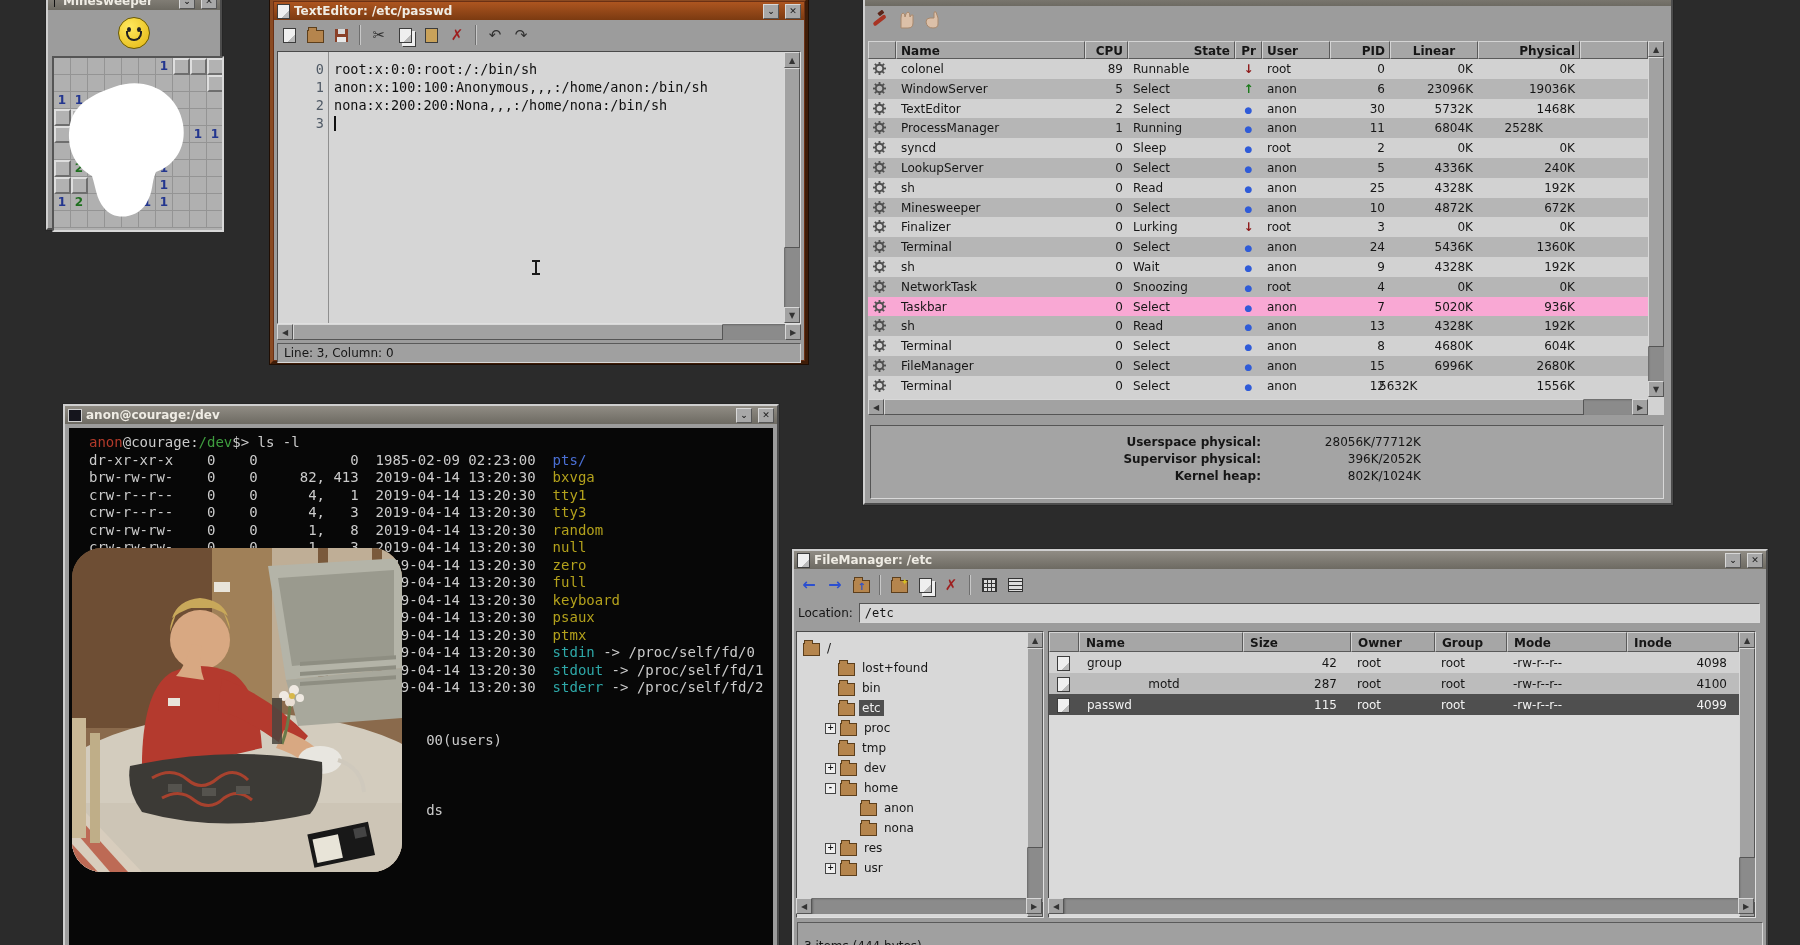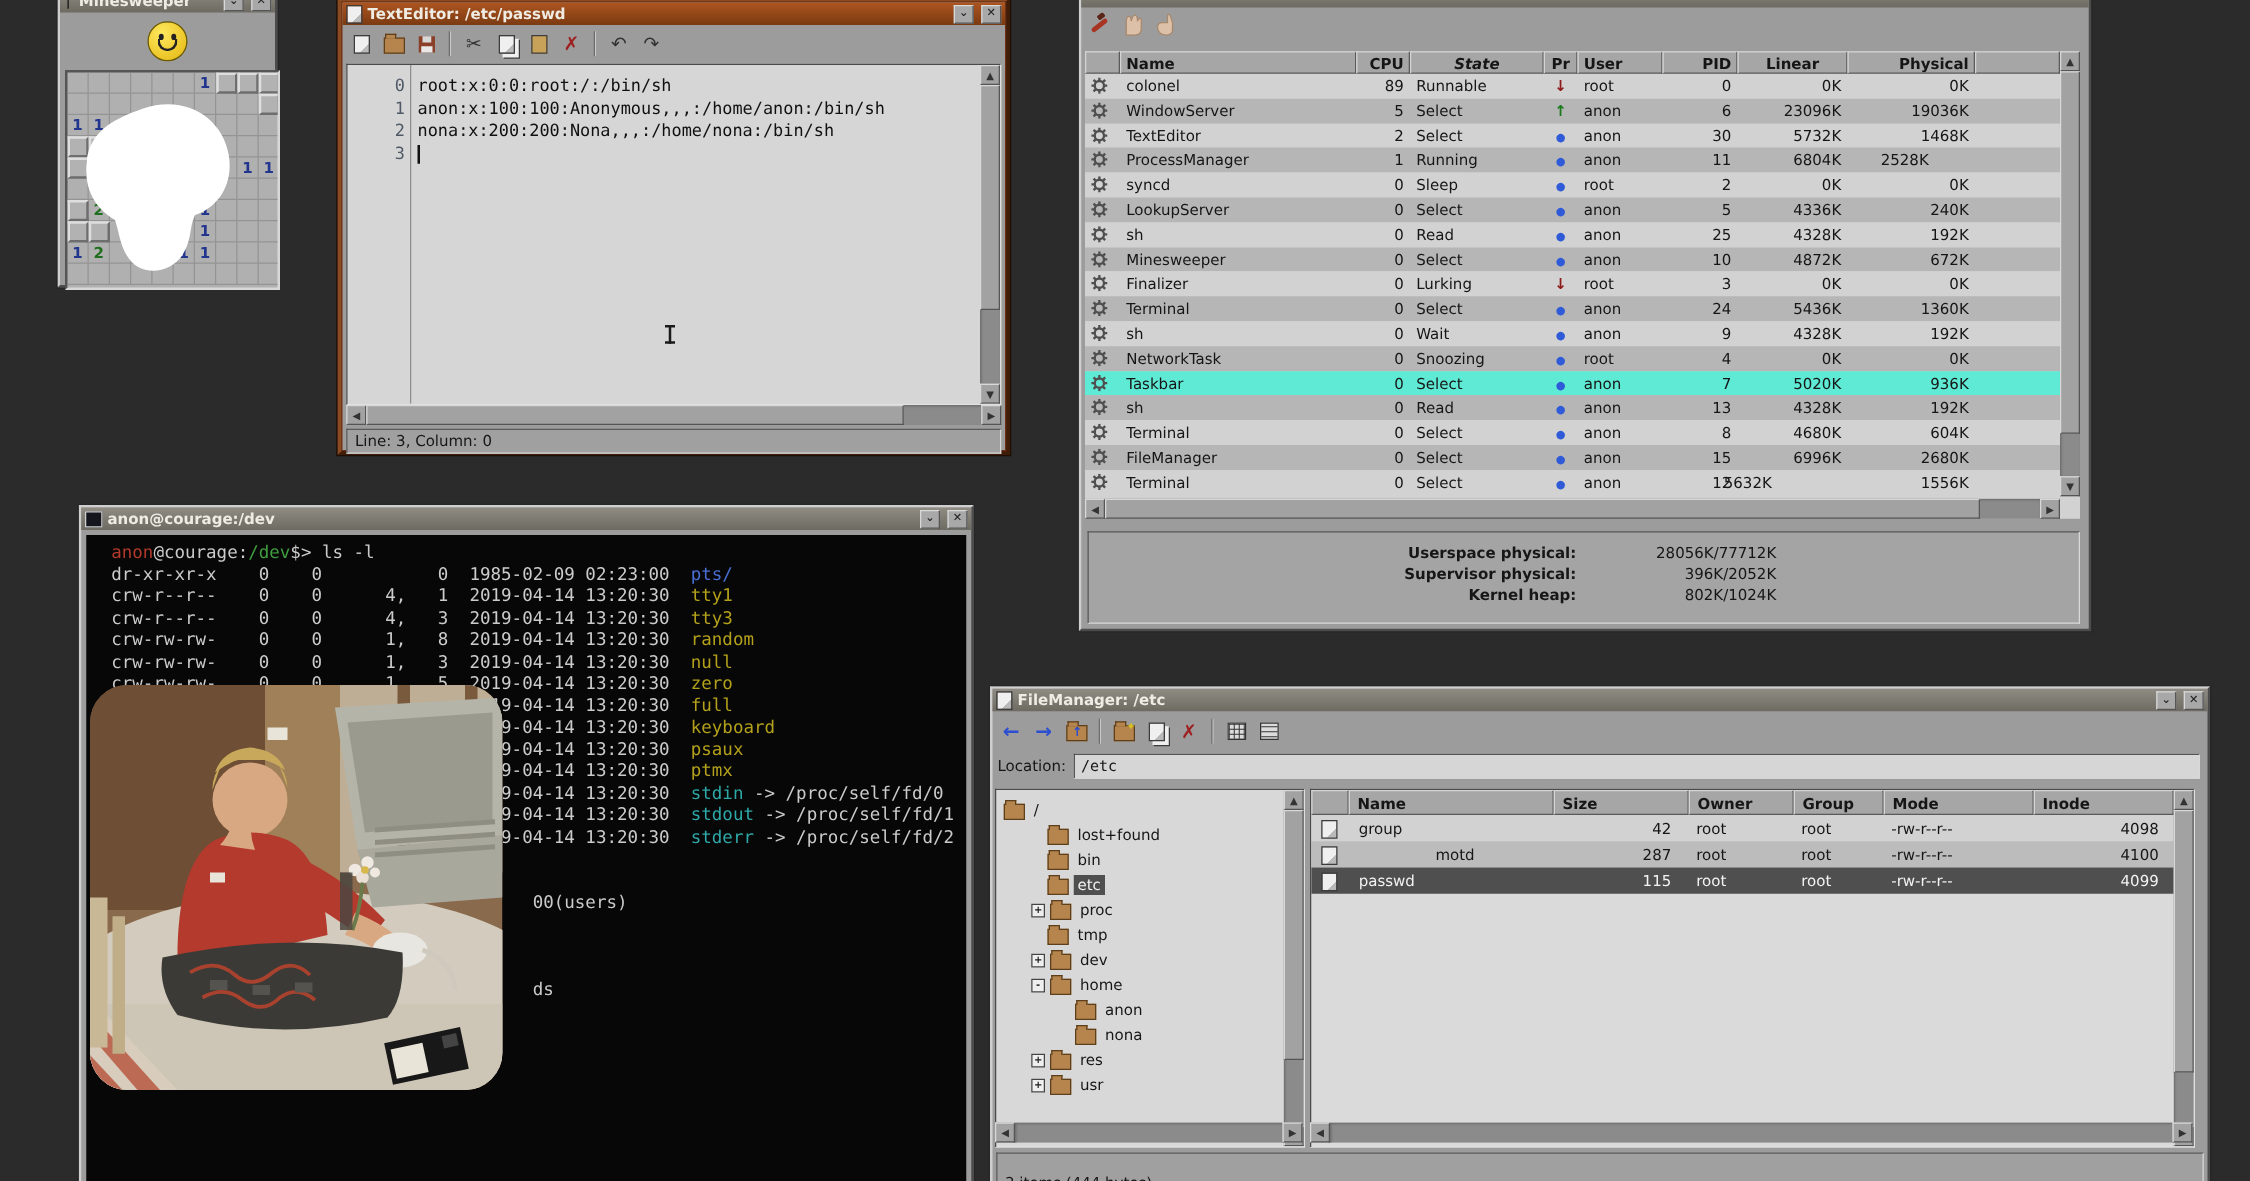--- a/index.html
+++ b/index.html
@@ -293,21 +293,21 @@
           <span><svg width="20" height="20">
               <path d="M4,12 Q4,8 8,8 L12,8 L12,3 Q12,1 14,2 L16,8 L16,14 Q16,18 11,18 Q5,18 4,12 Z" fill="#dcc0a8" stroke="#a8886c"></path>
             </svg></span>
         </div>
       </div>
     <div id="pm-table" style="position:absolute;left:3px;top:53px;width:796px;height:374px;background:#d2d2d2;">
       <div id="pm-header">
           <div class="pm-hcell" style="left: 0px; width: 28px; text-align: left;"></div>
           <div class="pm-hcell" style="left: 28px; width: 189px; text-align: left;">Name</div>
           <div class="pm-hcell" style="left: 217px; width: 43px; text-align: right;">CPU</div>
-          <div class="pm-hcell" style="left: 260px; width: 107px; text-align: center; font-style: italic;">State</div>
+          <div class="pm-hcell" style="left: 260px; width: 107px; text-align: right;">State</div>
           <div class="pm-hcell" style="left: 367px; width: 27px; text-align: center;">Pr</div>
           <div class="pm-hcell" style="left: 394px; width: 68px; text-align: left;">User</div>
           <div class="pm-hcell" style="left: 462px; width: 60px; text-align: right;">PID</div>
           <div class="pm-hcell" style="left: 522px; width: 88px; text-align: center;">Linear</div>
           <div class="pm-hcell" style="left: 610px; width: 102px; text-align: right;">Physical</div>
           <div class="pm-hcell" style="left: 712px; width: 68px; text-align: left;"></div>
         </div>
       <div id="pm-rows" style="position:absolute;left:0;top:18px;right:16px;bottom:18px;overflow:hidden;">
           <div class="pm-row" style="top: 0px; background: rgb(210, 210, 210);">
             <div class="pm-cell" style="left: 0px; width: 28px; text-align: left; padding-left: 5px; padding-right: 5px;"><svg class="gear" viewBox="0 0 14 14">
@@ -578,21 +578,21 @@
               </svg></div>
             <div class="pm-cell" style="left: 28px; width: 189px; text-align: left; padding-left: 5px; padding-right: 5px;">NetworkTask</div>
             <div class="pm-cell" style="left: 217px; width: 43px; text-align: right; padding-left: 5px; padding-right: 5px;">0</div>
             <div class="pm-cell" style="left: 260px; width: 107px; text-align: left; padding-left: 5px; padding-right: 5px;">Snoozing</div>
             <div class="pm-cell" style="left: 367px; width: 27px; text-align: center; padding-left: 5px; padding-right: 5px;"><span class="pr-dot">●</span></div>
             <div class="pm-cell" style="left: 394px; width: 68px; text-align: left; padding-left: 5px; padding-right: 5px;">root</div>
             <div class="pm-cell" style="left: 462px; width: 60px; text-align: right; padding-left: 5px; padding-right: 5px;">4</div>
             <div class="pm-cell" style="left: 522px; width: 88px; text-align: right; padding-left: 5px; padding-right: 5px;">0K</div>
             <div class="pm-cell" style="left: 610px; width: 102px; text-align: right; padding-left: 5px; padding-right: 5px;">0K</div>
           </div>
-          <div class="pm-row" style="top: 237.6px; background: #5eead4;">
+          <div class="pm-row" style="top: 237.6px; background: #f9a8d4;">
             <div class="pm-cell" style="left: 0px; width: 28px; text-align: left; padding-left: 5px; padding-right: 5px;"><svg class="gear" viewBox="0 0 14 14">
                 <circle cx="7" cy="7" r="4" fill="none" stroke="#4f4f4f" stroke-width="2"></circle>
                 <g stroke="#4f4f4f" stroke-width="2">
                   <line x1="7" y1="0" x2="7" y2="3"></line>
                   <line x1="7" y1="11" x2="7" y2="14"></line>
                   <line x1="0" y1="7" x2="3" y2="7"></line>
                   <line x1="11" y1="7" x2="14" y2="7"></line>
                   <line x1="2" y1="2" x2="4" y2="4"></line>
                   <line x1="10" y1="10" x2="12" y2="12"></line>
                   <line x1="10" y1="4" x2="12" y2="2"></line>
@@ -725,20 +725,21 @@
       <span style="display:inline-block;width:12px;height:11px;background:#15151d;border:1px solid #d0d0d0;"></span>
       <span>anon@courage:/dev</span>
       <span class="tb-spacer"></span>
       <span class="tb-btn">⌄</span>
       <span class="tb-btn">✕</span>
     </div>
     <div id="term-content">
         <div style="height: 6px;"></div>
         <div class="term-line"><span class="tc-red">anon</span><span class="tc-w">@courage:</span><span class="tc-green">/dev</span><span class="tc-w">$&gt; ls -l</span></div>
         <div class="term-line"><span class="tc-w">dr-xr-xr-x    0    0           0  1985-02-09 02:23:00  </span><span class="tc-blue">pts/</span></div>
+        <div class="term-line"><span class="tc-w">brw-rw-rw-    0    0     82, 413  2019-04-14 13:20:30  </span><span class="tc-yellow">bxvga</span></div>
         <div class="term-line"><span class="tc-w">crw-r--r--    0    0      4,   1  2019-04-14 13:20:30  </span><span class="tc-yellow">tty1</span></div>
         <div class="term-line"><span class="tc-w">crw-r--r--    0    0      4,   3  2019-04-14 13:20:30  </span><span class="tc-yellow">tty3</span></div>
         <div class="term-line"><span class="tc-w">crw-rw-rw-    0    0      1,   8  2019-04-14 13:20:30  </span><span class="tc-yellow">random</span></div>
         <div class="term-line"><span class="tc-w">crw-rw-rw-    0    0      1,   3  2019-04-14 13:20:30  </span><span class="tc-yellow">null</span></div>
         <div class="term-line"><span class="tc-w">crw-rw-rw-    0    0      1,   5  2019-04-14 13:20:30  </span><span class="tc-yellow">zero</span></div>
         <div class="term-line"><span class="tc-w">crw-rw-rw-    0    0      1,   7  2019-04-14 13:20:30  </span><span class="tc-yellow">full</span></div>
         <div class="term-line"><span class="tc-w">crw-r--r--    0    0     85,   1  2019-04-14 13:20:30  </span><span class="tc-yellow">keyboard</span></div>
         <div class="term-line"><span class="tc-w">crw-r--r--    0    0     10,   1  2019-04-14 13:20:30  </span><span class="tc-yellow">psaux</span></div>
         <div class="term-line"><span class="tc-w">crw-rw-rw-    0    0      5,   2  2019-04-14 13:20:30  </span><span class="tc-yellow">ptmx</span></div>
         <div class="term-line"><span class="tc-w">lrwxrwxrwx    0    0           0  2019-04-14 13:20:30  </span><span class="tc-cyan">stdin</span><span class="tc-w"> -&gt; /proc/self/fd/0</span></div>

